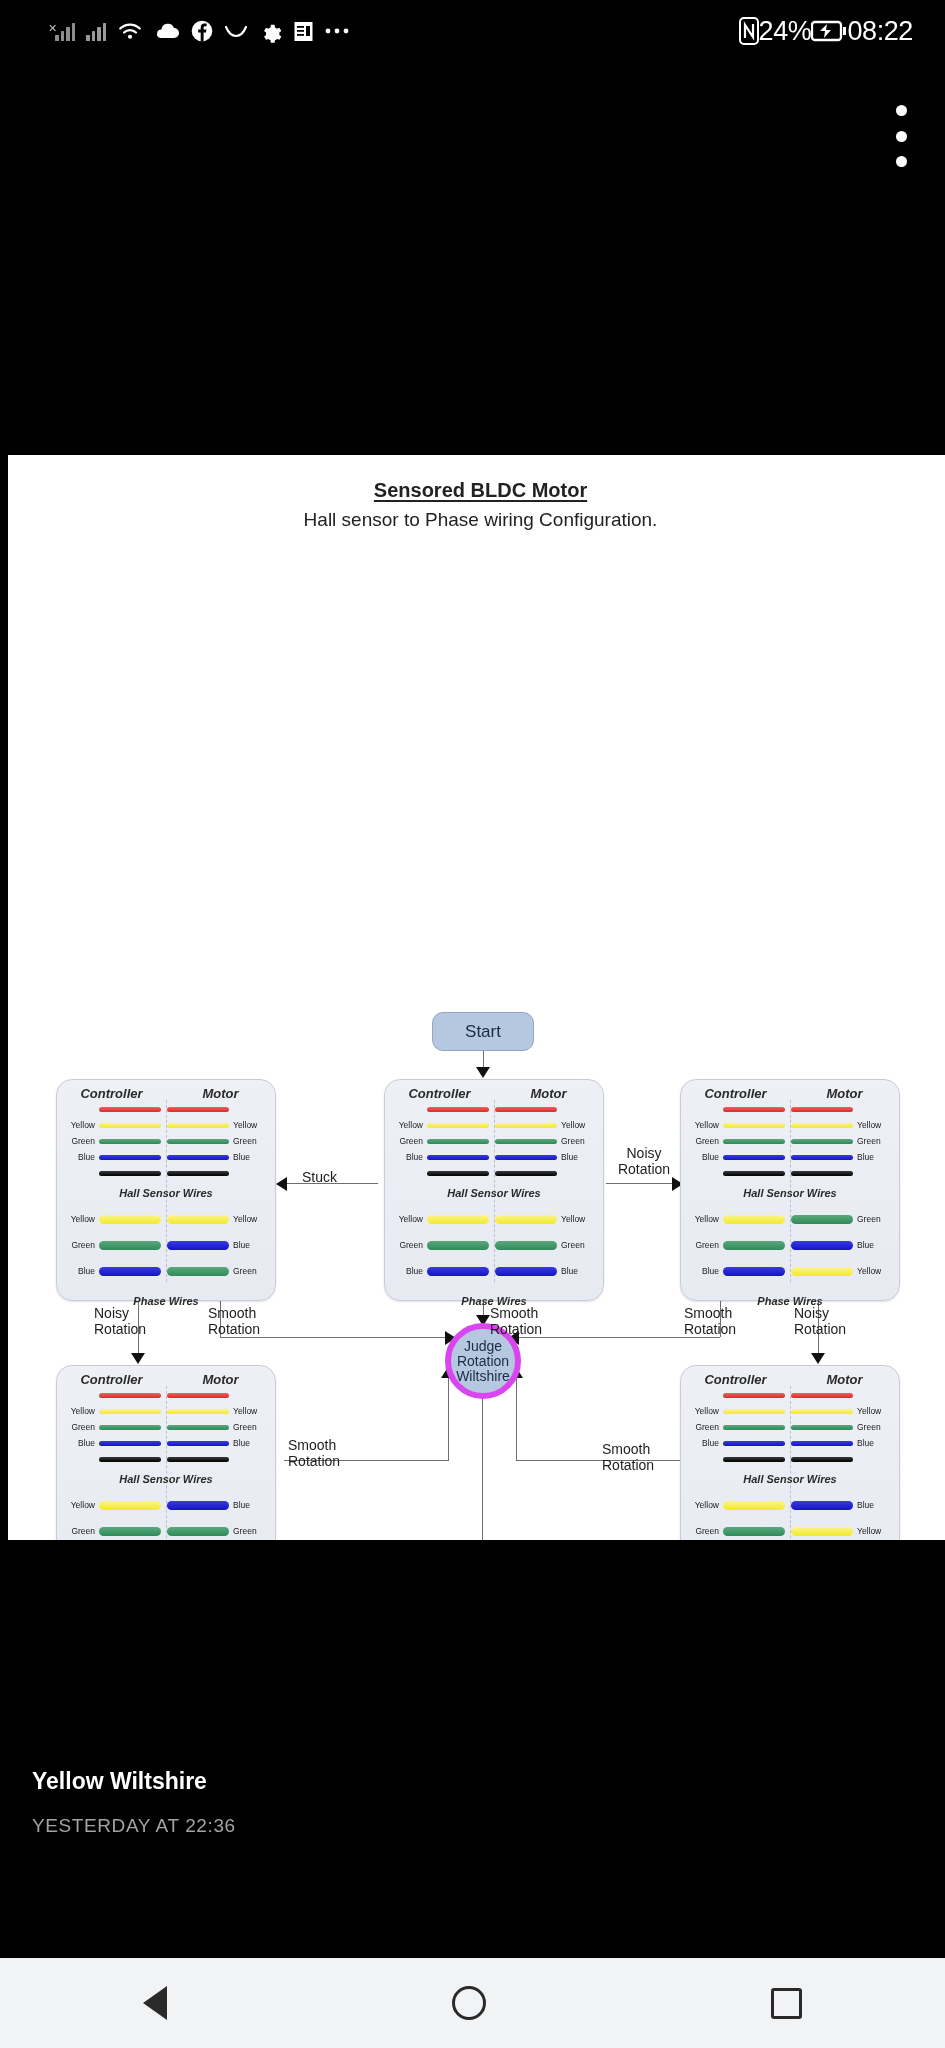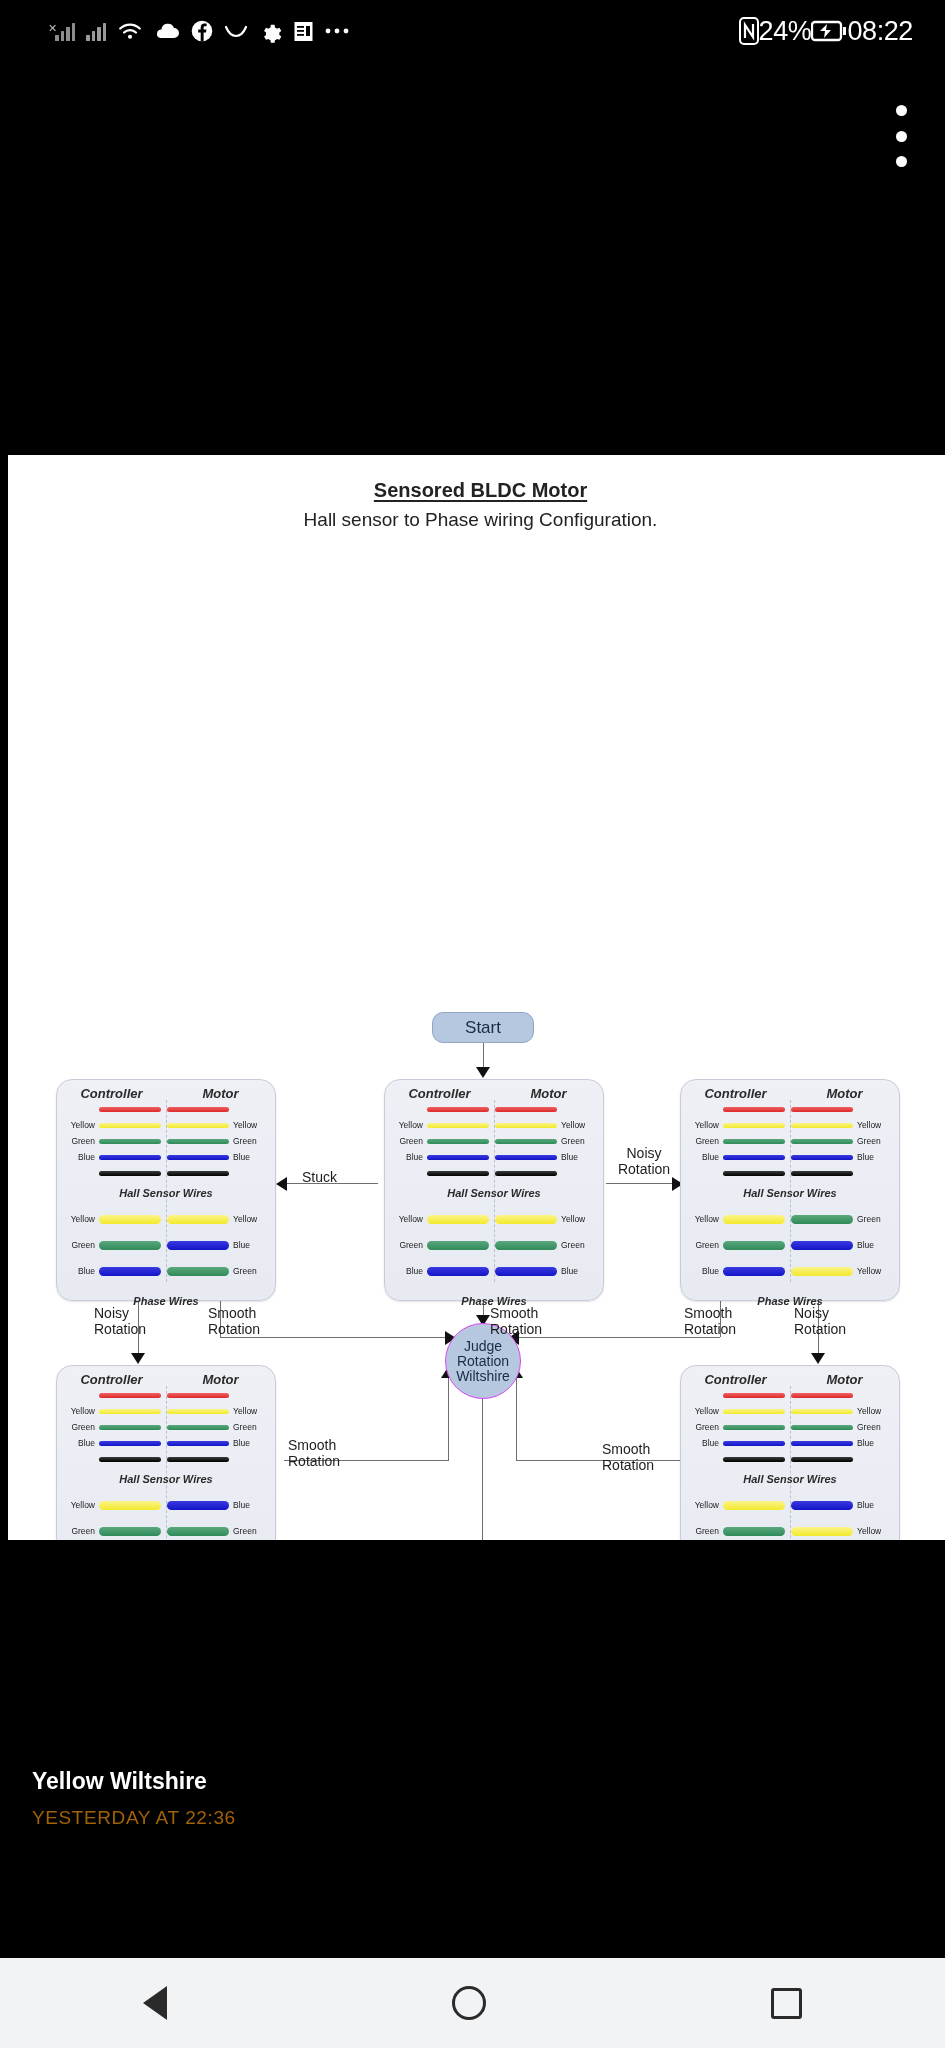--- a/index.html
+++ b/index.html
@@ -49,21 +49,21 @@
     font-size:19px; color:#222;
   }
 
   
   .pill{
     position:absolute; background:#b6c7e0; border:1px solid #8fa6c4;
     border-radius:11px; color:#1b2b45; font-size:17px;
     display:flex; align-items:center; justify-content:center;
   }
   .circle-node{
-    position:absolute; background:#b6c7e0; border:1px solid #d946ef;
+    position:absolute; background:#b6c7e0; border:6px solid #d946ef;
     border-radius:50%; color:#1b2b45; font-size:14px; line-height:15px;
     display:flex; flex-direction:column; align-items:center; justify-content:center;
     text-align:center;
   }
 
   
   .wbox{
     position:absolute; width:220px; height:222px;
     background:linear-gradient(180deg,#eef0f6 0%, #e8eaf2 100%);
     border:1px solid #c9ccd8; border-radius:16px;
@@ -103,21 +103,21 @@
   .arw.up   { border-left:7px solid transparent; border-right:7px solid transparent; border-bottom:11px solid #111; }
   .arw.left { border-top:7px solid transparent; border-bottom:7px solid transparent; border-right:11px solid #111; }
   .arw.right{ border-top:7px solid transparent; border-bottom:7px solid transparent; border-left:11px solid #111; }
 
   .elbl{ position:absolute; font-size:14px; line-height:16px; color:#1d1d1d; }
   .elbl.c{ text-align:center; }
 
   
   .caption{ position:absolute; left:32px; top:1768px; }
   .cap-name{ color:#fff; font-size:23px; font-weight:bold; }
-  .cap-time{ color:#a16207; font-size:19px; letter-spacing:.6px; margin-top:12px; }
+  .cap-time{ color:#a3a3a3; font-size:19px; letter-spacing:.6px; margin-top:20px; }
 
   
   .navbar{
     position:absolute; left:0; bottom:0; width:945px; height:90px;
     background:#f2f3f5; display:flex; align-items:center; justify-content:space-around;
   }
   .nav-back{ width:0;height:0;border-top:17px solid transparent;border-bottom:17px solid transparent;border-right:24px solid #2a2a2a; }
   .nav-home{ width:34px;height:34px;border:3.5px solid #2a2a2a;border-radius:50%; }
   .nav-rec{ width:31px;height:31px;border:3.5px solid #2a2a2a;border-radius:3px; }
 </style>
@@ -249,21 +249,21 @@
   <div class="ln v" style="left:440px;top:922px;height:84px;"></div>
   <div class="arw up" style="left:433px;top:912px;"></div>
 
   <div class="ln h" style="left:508px;top:1005px;width:166px;"></div>
   <div class="ln v" style="left:508px;top:922px;height:84px;"></div>
   <div class="arw up" style="left:501px;top:912px;"></div>
 
   <div class="ln v" style="left:474px;top:930px;height:382px;"></div>
   <div class="arw up" style="left:467px;top:920px;"></div>
 
-  <div class="pill" style="left:424px;top:557px;width:102px;height:31px;">Start</div>
+  <div class="pill" style="left:424px;top:557px;width:102px;height:39px;">Start</div>
 
   <div class="circle-node" style="left:437px;top:868px;width:76px;height:76px;">
     <span>Judge</span>
     <span>Rotation</span>
     <span>Wiltshire</span>
   </div>
 
   <div class="elbl" style="left:294px;top:714px;">Stuck</div>
 
   <div class="elbl c" style="left:600px;top:690px;width:72px;">

